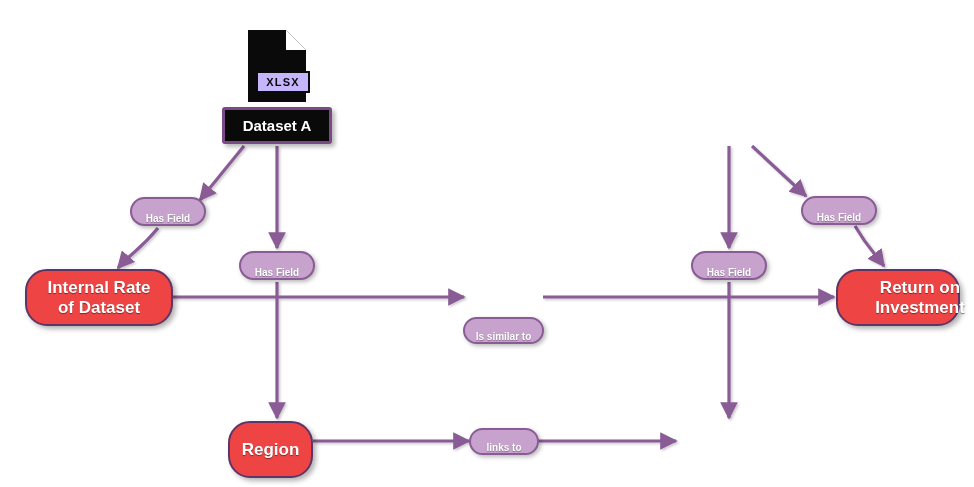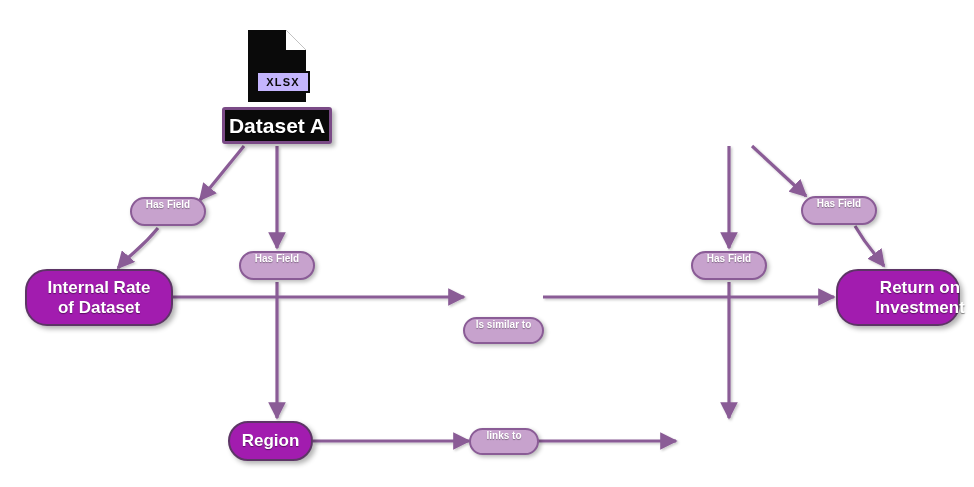--- a/index.html
+++ b/index.html
@@ -56,30 +56,30 @@
     border: 3px solid #7a4a86;
     border-radius: 3px;
     box-shadow: 3px 3px 4px rgba(0,0,0,0.28);
     display: flex;
     align-items: center;
     justify-content: center;
     box-sizing: border-box;
   }
   .node-rect .node-text {
     color: #ffffff;
-    font-size: 21px;
+    font-size: 15px;
     font-weight: bold;
     text-shadow: 0 1px 1px rgba(0,0,0,0.9);
     white-space: nowrap;
   }
 
   
   .node-round {
     position: absolute;
-    background: #a21caf;
+    background: #ef4444;
     border: 2px solid #5d3566;
     border-radius: 22px;
     box-shadow: 3px 3px 5px rgba(0,0,0,0.3);
     display: flex;
     align-items: center;
     justify-content: center;
     text-align: center;
     box-sizing: border-box;
   }
   .node-round .node-text {
@@ -92,21 +92,21 @@
   }
 
   
   .pill {
     position: absolute;
     background: #c7a2cd;
     border: 2px solid #8a5c96;
     border-radius: 16px;
     box-shadow: 2px 2px 4px rgba(0,0,0,0.28);
     display: flex;
-    align-items: flex-start;
+    align-items: flex-end;
     justify-content: center;
     box-sizing: border-box;
     z-index: 5;
   }
   .pill .pill-text {
     color: #ffffff;
     font-size: 10px;
     font-weight: bold;
     white-space: nowrap;
     text-shadow: 0 1px 1px rgba(0,0,0,0.35);
@@ -176,21 +176,21 @@
     </span>
   </div>
 
   <div class="node-round" style="left:836px; top:269px; width:124px; height:57px;padding-left:44px;">
     <span class="node-text">
       <span>Return on</span><br>
       <span>Investment</span>
     </span>
   </div>
 
-  <div class="node-round" style="left:228px; top:421px; width:85px; height:40px;">
+  <div class="node-round" style="left:228px; top:421px; width:85px; height:57px;">
     <span class="node-text">Region</span>
   </div>
 
 
   <div class="pill" style="left:130px; top:197px; width:76px; height:29px;">
     <span class="pill-text">Has Field</span>
   </div>
 
   <div class="pill" style="left:239px; top:251px; width:76px; height:29px;">
     <span class="pill-text">Has Field</span>

